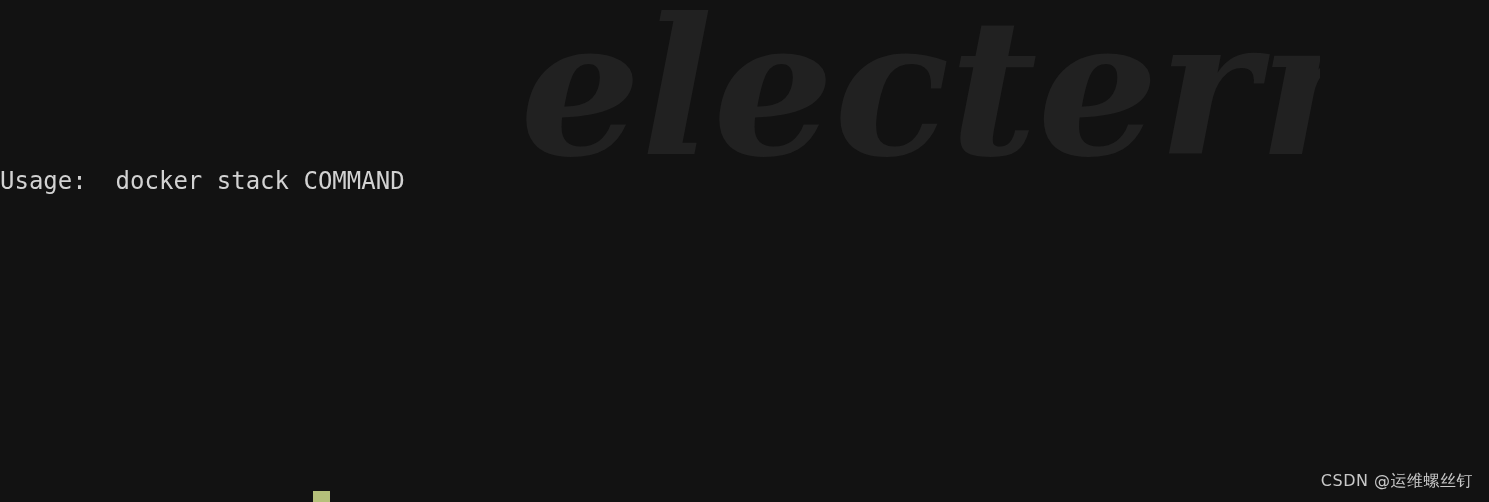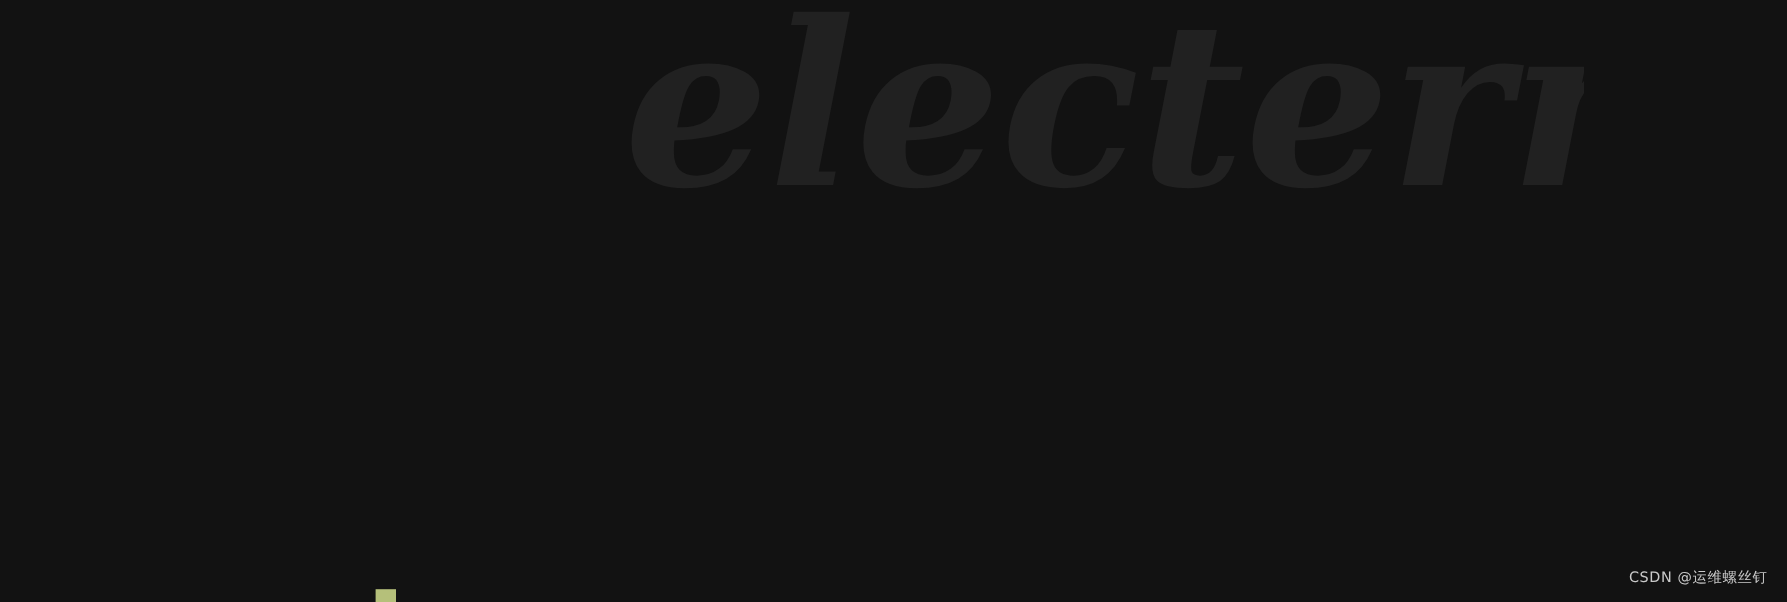--- a/index.html
+++ b/index.html
@@ -69,39 +69,40 @@
   }
 
   
   #csdn-watermark {
     position: absolute;
     right: 16px;
     bottom: 12px;
     z-index: 4;
     color: #c9c9c9;
     font-family: "DejaVu Sans", "Liberation Sans", sans-serif;
-    font-size: 12px;
+    font-size: 16px;
     line-height: 18px;
     white-space: pre;
     letter-spacing: 0.5px;
   }
 </style>
 </head>
 <body>
 
 <div id="terminal">
 
   <div id="watermark">
     <svg viewBox="0 0 800 240" xmlns="http://www.w3.org/2000/svg" aria-hidden="true">
       <text x="0" y="180">electerm</text>
     </svg>
   </div>
 
   <div id="screen">
     <span class="row blank"></span>
+    <span class="row">Usage:  docker stack COMMAND</span>
     <span class="row blank"></span>
     
     
     
     
     
     
     
     
     

